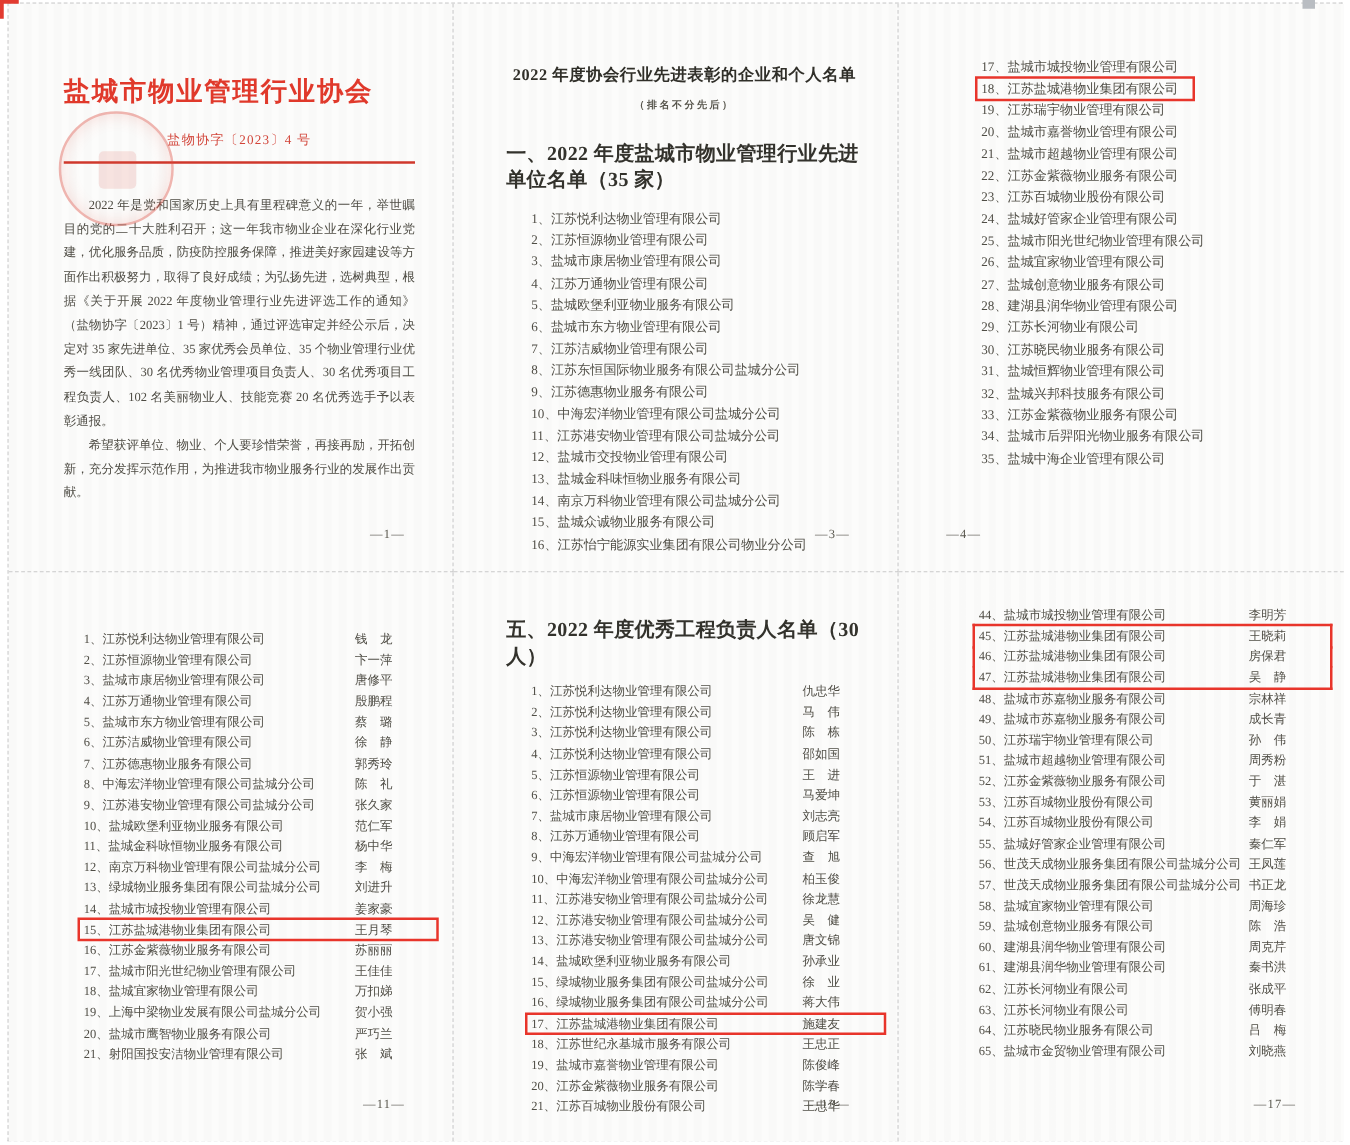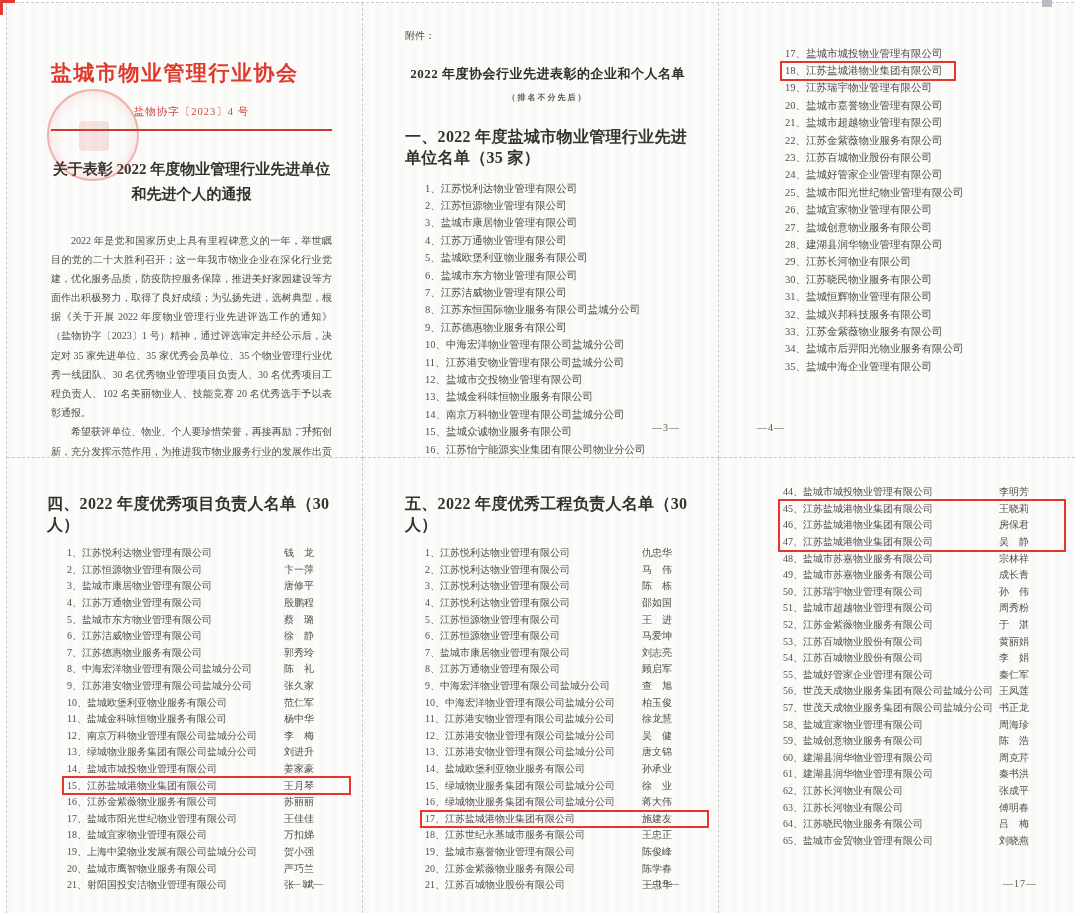--- a/index.html
+++ b/index.html
@@ -76,34 +76,29 @@
   <div class="corner-tl"></div>
   <div class="tab-tr"></div>
 
   <div class="grid">
 
     <div class="cell br bb p1">
       <div class="org-title">盐城市物业管理行业协会</div>
       <div class="doc-no">盐物协字〔2023〕4 号</div>
       <div class="red-rule"></div>
       <div class="seal"></div>
-      <div class="notice-title">
-        <div>关于表彰 2022 年度物业管理行业先进单位</div>
-        <div>和先进个人的通报</div>
-      </div>
       <div class="body-text">
         <div class="para">2022 年是党和国家历史上具有里程碑意义的一年，举世瞩目的党的二十大胜利召开；这一年我市物业企业在深化行业党建，优化服务品质，防疫防控服务保障，推进美好家园建设等方面作出积极努力，取得了良好成绩；为弘扬先进，选树典型，根据《关于开展 2022 年度物业管理行业先进评选工作的通知》（盐物协字〔2023〕1 号）精神，通过评选审定并经公示后，决定对 35 家先进单位、35 家优秀会员单位、35 个物业管理行业优秀一线团队、30 名优秀物业管理项目负责人、30 名优秀项目工程负责人、102 名美丽物业人、技能竞赛 20 名优秀选手予以表彰通报。</div>
         <div class="para">希望获评单位、物业、个人要珍惜荣誉，再接再励，开拓创新，充分发挥示范作用，为推进我市物业服务行业的发展作出贡献。</div>
 
       </div>
       <div class="pageno right">—1—</div>
     </div>
 
     <div class="cell br bb p2">
-      <div class="attach">附件：</div>
       <div class="annex-title">2022 年度协会行业先进表彰的企业和个人名单</div>
       <div class="annex-sub">（排名不分先后）</div>
       <div class="section-title" style="margin-top:24px;">一、2022 年度盐城市物业管理行业先进单位名单（35 家）</div>
       <div class="list toplist fitlist list-indent">
 
       <div class="row">
             <span class="no">1、</span>
             <span class="co">江苏悦利达物业管理有限公司</span>
           </div>
           <div class="row">
@@ -247,21 +242,20 @@
           </div>
           <div class="row">
             <span class="no">35、</span>
             <span class="co">盐城中海企业管理有限公司</span>
           </div>
         </div>
       <div class="pageno left">—4—</div>
     </div>
 
     <div class="cell br p4">
-      <div class="section-title">四、2022 年度优秀项目负责人名单（30 人）</div>
       <div class="list botlist namelist list-indent">
 
       <div class="row">
             <span class="no">1、</span>
             <span class="co">江苏悦利达物业管理有限公司</span>
             <span class="nm">钱　龙</span>
           </div>
           <div class="row">
             <span class="no">2、</span>
             <span class="co">江苏恒源物业管理有限公司</span>

